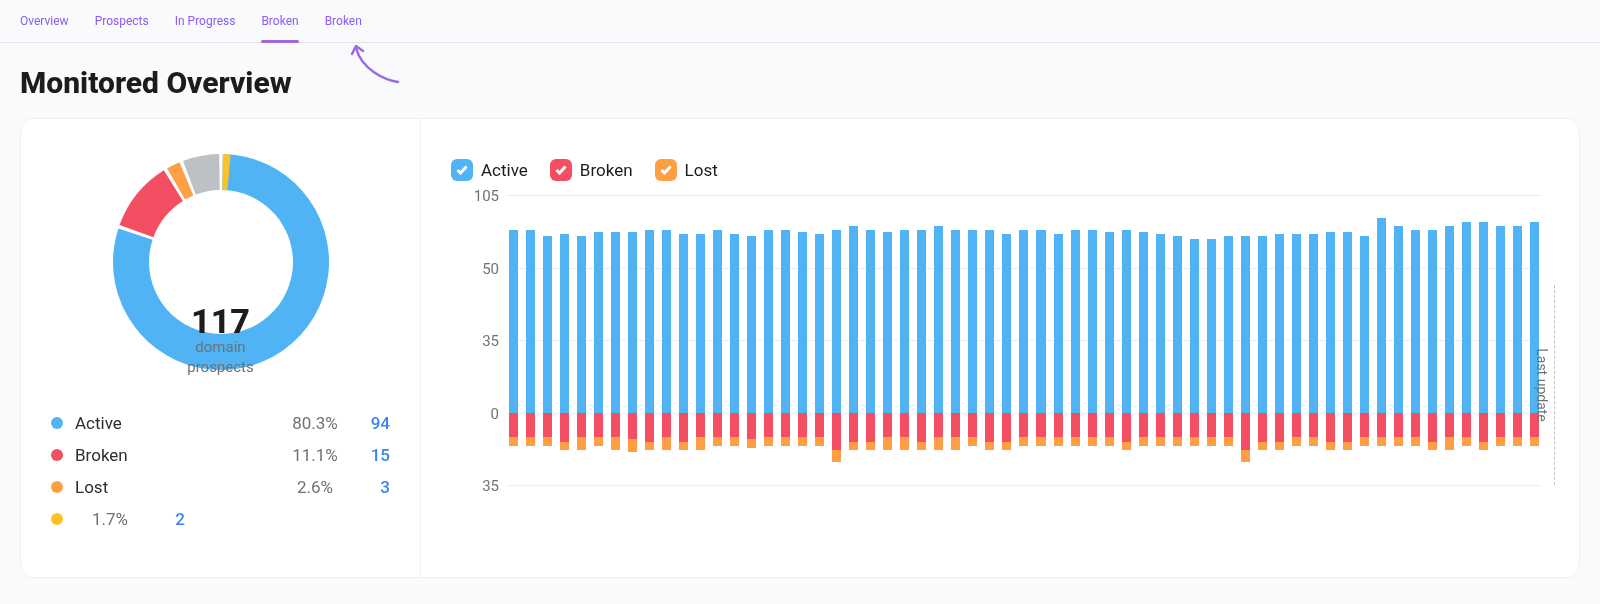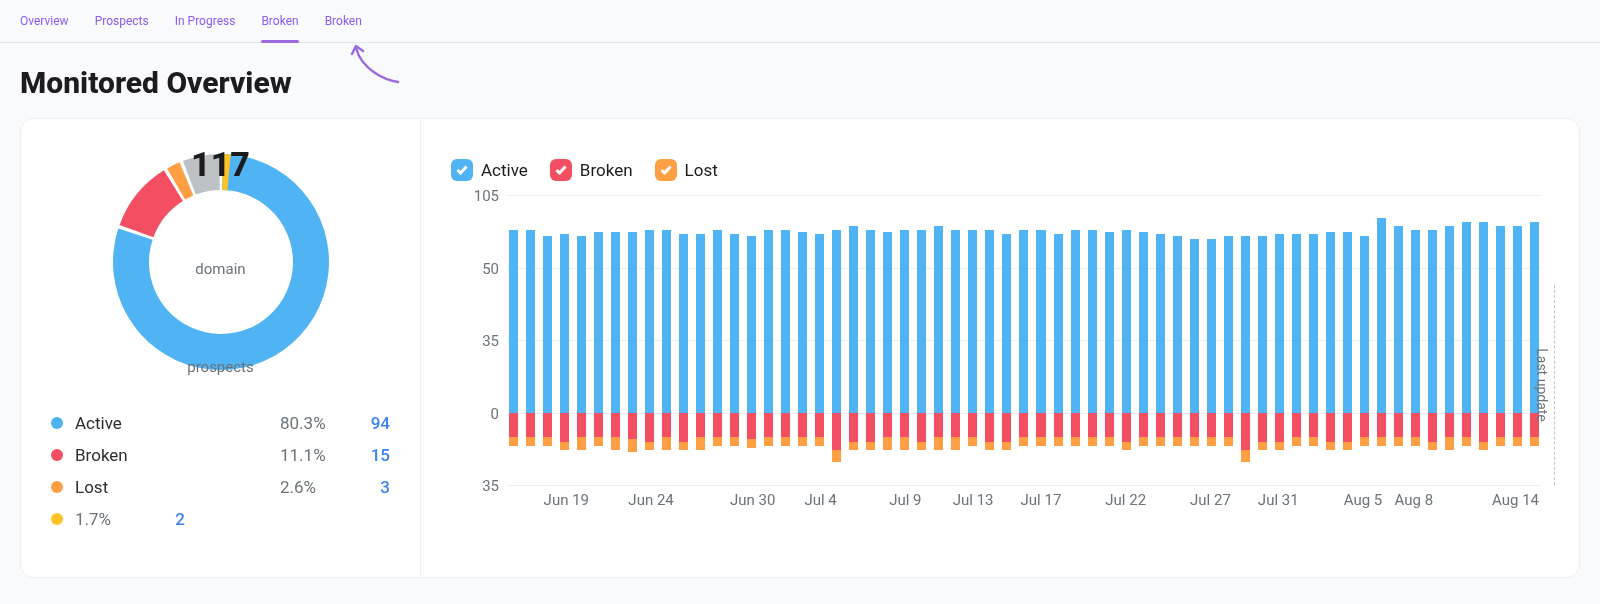--- a/index.html
+++ b/index.html
@@ -21,29 +21,29 @@
   .tab{font-size:12px;color:#8b5cf6;padding-bottom:14px;cursor:pointer;position:relative;}
   .tab.active::after{content:"";position:absolute;left:0;right:0;bottom:-1px;height:3px;background:var(--purple);border-radius:2px;}
   
   .arrow-wrap{position:absolute;left:350px;top:42px;pointer-events:none;}
   h1.page-title{font-size:30px;font-weight:800;margin:22px 0 18px 20px;}
   .card{background:#fff;border:1px solid #EDEFF2;border-radius:14px;margin:0 20px 20px 20px;display:flex;min-height:460px;}
   .left{width:400px;border-right:1px solid #EDEFF2;padding:20px 30px 30px 30px;display:flex;flex-direction:column;align-items:center;}
   .right{flex:1;padding:20px 30px 20px 30px;position:relative;}
   
   .donut-wrap{position:relative;width:230px;height:230px;margin-top:8px;}
-  .donut-center{position:absolute;inset:0;display:flex;flex-direction:column;align-items:center;justify-content:space-between;}
+  .donut-center{position:absolute;inset:0;display:flex;flex-direction:column;align-items:center;justify-content:flex-end;}
   .donut-center .big{font-size:34px;font-weight:800;line-height:1;}
   .donut-center .small{font-size:15px;color:var(--muted);line-height:1.3;text-align:center;}
   
   .legend{width:100%;margin-top:30px;}
   .lrow{display:flex;align-items:center;padding:6px 0;font-size:17px;}
   .dot{width:12px;height:12px;border-radius:50%;margin-right:12px;flex:none;}
   .lname{flex:1;color:#2A2D31;}
-  .lpct{color:var(--muted);width:70px;text-align:left;}
+  .lpct{color:var(--muted);width:70px;text-align:center;}
   .lcnt{color:var(--link);width:40px;text-align:right;font-weight:500;}
   
   .subtitle{font-size:18px;color:var(--muted);}
   .toggles{display:flex;gap:22px;margin:20px 0 14px 0;align-items:center;}
   .toggle{display:flex;align-items:center;gap:8px;font-size:17px;cursor:pointer;}
   .chk{width:22px;height:22px;border-radius:6px;display:flex;align-items:center;justify-content:center;}
   .chk svg{stroke:#fff;stroke-width:3;fill:none;}
   .chart{position:relative;height:330px;}
   .grid{position:absolute;left:56px;right:8px;top:0;bottom:40px;}
   .gline{position:absolute;left:0;right:0;border-top:1px solid #ECEEF0;}
@@ -464,33 +464,18 @@
             <div class="seg" style="background: rgb(79, 179, 244); bottom: 25%; height: 64.2857%;"></div>
             <div class="seg" style="background: rgb(244, 78, 99); top: 75%; height: 8.57143%;"></div>
             <div class="seg" style="background: rgb(255, 159, 67); top: 83.5714%; height: 2.85714%;"></div>
           </div>
           <div class="barcol">
             <div class="seg" style="background: rgb(79, 179, 244); bottom: 25%; height: 65.7143%;"></div>
             <div class="seg" style="background: rgb(244, 78, 99); top: 75%; height: 8.57143%;"></div>
             <div class="seg" style="background: rgb(255, 159, 67); top: 83.5714%; height: 2.85714%;"></div>
           </div>
         </div>
-      <div class="xlabels" id="xlabels">
-          <div class="xlab" style="left: 5.7377%;">Jun 19</div>
-          <div class="xlab" style="left: 13.9344%;">Jun 24</div>
-          <div class="xlab" style="left: 23.7705%;">Jun 30</div>
-          <div class="xlab" style="left: 30.3279%;">Jul 4</div>
-          <div class="xlab" style="left: 38.5246%;">Jul 9</div>
-          <div class="xlab" style="left: 45.082%;">Jul 13</div>
-          <div class="xlab" style="left: 51.6393%;">Jul 17</div>
-          <div class="xlab" style="left: 59.8361%;">Jul 22</div>
-          <div class="xlab" style="left: 68.0328%;">Jul 27</div>
-          <div class="xlab" style="left: 74.5902%;">Jul 31</div>
-          <div class="xlab" style="left: 82.7869%;">Aug 5</div>
-          <div class="xlab" style="left: 87.7049%;">Aug 8</div>
-          <div class="xlab" style="left: 97.541%;">Aug 14</div>
-        </div>
       <div class="lastupdate">
         <span>Last update</span>
       </div>
     </div>
   </div>
 </div>
 
 </body></html>

